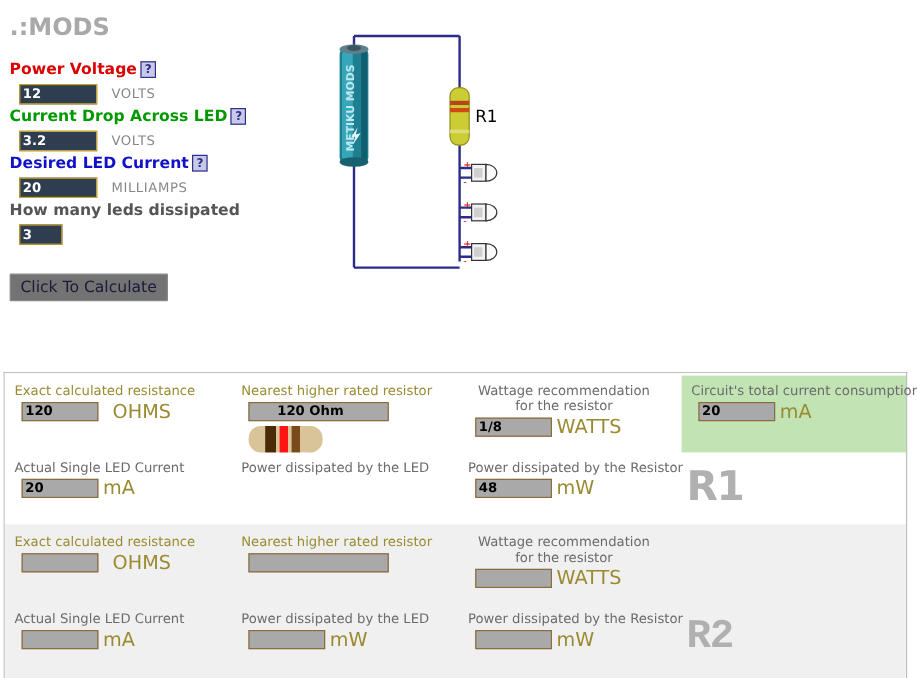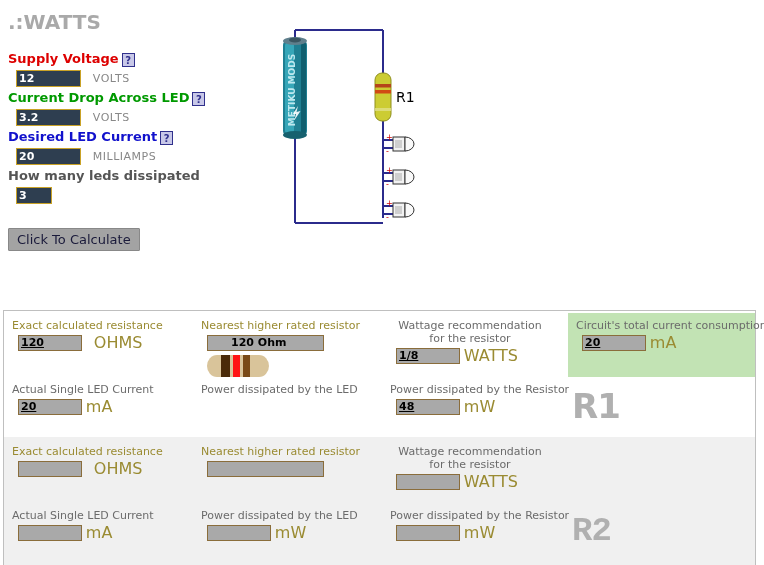--- a/index.html
+++ b/index.html
@@ -97,21 +97,21 @@
   }
 
   .calc-button {
     position: absolute;
     left: 8px;
     top: 228px;
     padding: 3px 8px;
     font-family: "DejaVu Sans", "Liberation Sans", sans-serif;
     font-size: 13px;
     color: #1a1a3a;
-    background: #a3a3a3;
+    background: #737373;
     border: 1px solid #888888;
     border-radius: 1px;
     cursor: pointer;
   }
 
   
   .circuit {
     position: absolute;
     left: 265px;
     top: 18px;
@@ -196,47 +196,47 @@
     border: 1px solid #8a6d3b;
     color: #000000;
     font-family: "DejaVu Sans", "Liberation Sans", sans-serif;
     font-size: 11px;
     font-weight: bold;
     padding: 0 2px;
     vertical-align: middle;
     outline: none;
     box-sizing: content-box;
   }
-  .gray-input.w-narrow { width: 58px; text-decoration: underline; }
+  .gray-input.w-narrow { width: 58px; }
   .gray-input.w-wide   { width: 90px; padding-left: 23px; }
   .res-unit {
     display: inline-block;
     color: #9a8b32;
     font-size: 16px;
     vertical-align: middle;
   }
   .res-unit.sp { margin-left: 8px; }
 
   .big-tag {
     position: absolute;
     font-size: 34px;
     font-weight: bold;
     color: #b0b0b0;
     letter-spacing: -1px;
   }
 </style>
 </head>
 <body>
 
-<div class="page-title">.:WATTS</div>
+<div class="page-title">.:MODS</div>
 
 <div class="form-area">
 
   <div class="field-label red">
-    <span>Supply Voltage</span><span class="help-icon">?</span>
+    <span>Power Voltage</span><span class="help-icon">?</span>
   </div>
   <div class="field-row">
     <input class="dark-input" type="text" value="12" style="">
     <span class="unit">VOLTS</span>
   </div>
 
   <div class="field-label green">
     <span>Current Drop Across LED</span><span class="help-icon">?</span>
   </div>
   <div class="field-row">

